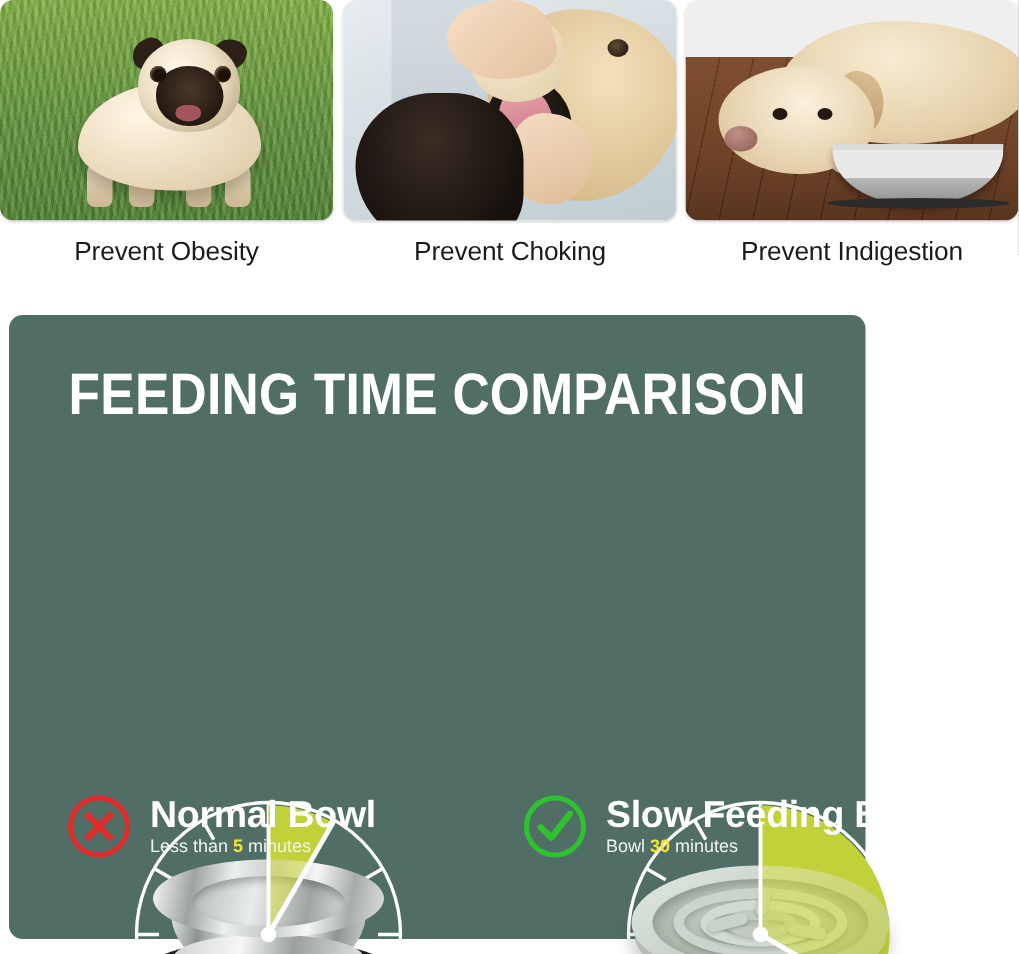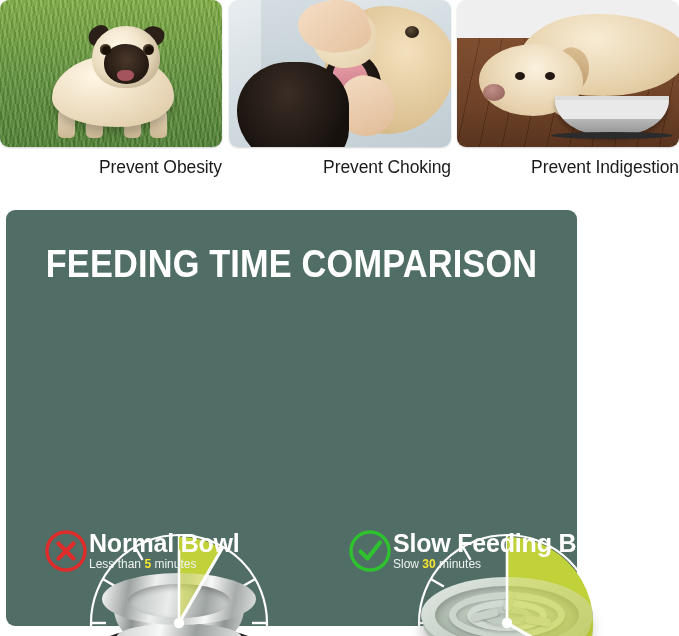--- a/index.html
+++ b/index.html
@@ -27,21 +27,21 @@
   .photo {
     position: relative;
     width: 222px; height: 147px;
     border-radius: 9px;
     overflow: hidden;
     box-shadow: 0 1px 2px rgba(0,0,0,0.18);
   }
   .benefit-caption {
     margin-top: 10px;
     width: 222px;
-    text-align: right;
+    text-align: center;
     font-size: 17.5px;
     color: #1b1b1b;
     letter-spacing: -0.1px;
     white-space: nowrap;
   }
 
   
   .ph-grass {
     position: absolute; inset: 0;
     background:
@@ -233,21 +233,21 @@
     box-shadow: 0 1px 2px rgba(0,0,0,0.2);
   }
   .sb-s1 { left: 84px; top: 14px; width: 8px; height: 20px; transform: rotate(14deg); }
   .sb-s2 { left: 50px; top: 34px; width: 28px; height: 8px; transform: rotate(-14deg); }
   .sb-s3 { left: 104px; top: 40px; width: 26px; height: 8px; transform: rotate(10deg); }
 
   
   .tint { position: absolute; left: 0; top: 0; width: 200px; height: 196px; pointer-events: none; }
 
   
-  .result { position: absolute; top: 318px; display: flex; align-items: center; }
+  .result { position: absolute; top: 318px; display: flex; align-items: center; gap: 11px; }
   .result.left  { left: 37px; }
   .result.right { left: 341px; }
   .result-icon { flex: 0 0 auto; }
   .result-text { display: flex; flex-direction: column; }
   .result-title {
     color: #ffffff;
     font-size: 25px;
     font-weight: 700;
     line-height: 1.04;
     letter-spacing: -0.2px;
@@ -425,18 +425,18 @@
       </div>
     </div>
 
     <div class="result right">
       <svg class="result-icon" width="46" height="46" viewBox="0 0 46 46">
         <circle cx="23" cy="23" r="19" fill="none" stroke="#2fc22f" stroke-width="3.4"></circle>
         <polyline points="13.5,23.5 20.5,30.5 33,14.5" fill="none" stroke="#2fc22f" stroke-width="4.2" stroke-linecap="round" stroke-linejoin="round"></polyline>
       </svg>
       <div class="result-text">
         <div class="result-title">Slow Feeding Bowl</div>
-        <div class="result-sub"><span>Slow </span><span class="hl">30</span><span> minutes</span></div>
+        <div class="result-sub"><span>Bowl </span><span class="hl">30</span><span> minutes</span></div>
       </div>
     </div>
 
   </div>
 </div>
 
 </body></html>

